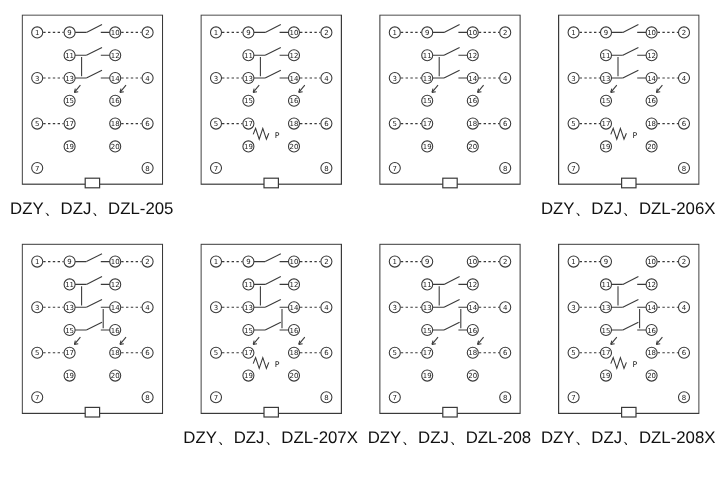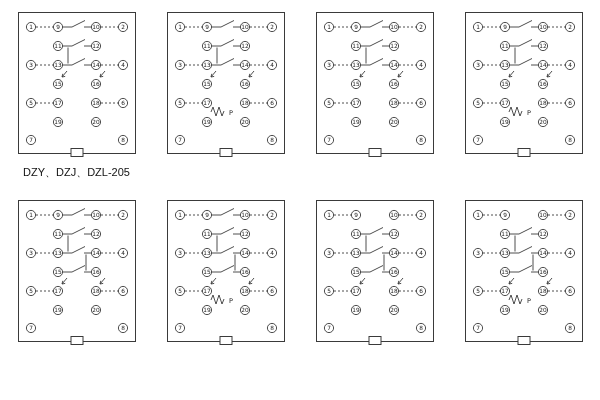--- a/index.html
+++ b/index.html
@@ -6,21 +6,21 @@
   .sheet{
     width:600px;height:400px;background:#ffffff;box-sizing:border-box;
     padding:12px 2px 0 2px;font-family:"Liberation Sans",sans-serif;
   }
   .grid{
     display:grid;grid-template-columns:repeat(4,1fr);row-gap:20px;
   }
   .cell{display:flex;flex-direction:column;align-items:center;}
   .relay{display:block;}
   .dlabel{
-    margin-top:5px;font-size:11px;color:#111;white-space:nowrap;
+    margin-top:5px;font-size:14px;color:#111;white-space:nowrap;
     font-family:"Liberation Sans",sans-serif;
   }
 </style>
 </head>
 <body>
 
 <div class="sheet">
   <div class="grid">
 
     <div class="cell">
@@ -295,20 +295,21 @@
           <line x1="49" y1="59" x2="44" y2="65" stroke="#3a3a3a" stroke-width="0.9" fill="none"></line>
           <line x1="44" y1="65" x2="47.2" y2="64.4" stroke="#3a3a3a" stroke-width="0.9" fill="none"></line>
           <line x1="44" y1="65" x2="44.8" y2="61.8" stroke="#3a3a3a" stroke-width="0.9" fill="none"></line>
           <line x1="87" y1="59" x2="82" y2="65" stroke="#3a3a3a" stroke-width="0.9" fill="none"></line>
           <line x1="82" y1="65" x2="85.2" y2="64.4" stroke="#3a3a3a" stroke-width="0.9" fill="none"></line>
           <line x1="82" y1="65" x2="82.8" y2="61.8" stroke="#3a3a3a" stroke-width="0.9" fill="none"></line>
           <polyline points="44,100 46,95 49,104 52,95 55,104 57,99" fill="none" stroke="#3a3a3a" stroke-width="0.9"></polyline>
           <text x="62" y="103" font-size="6.5" fill="#222" font-family="DejaVu Sans, sans-serif">P</text>
           <rect x="53" y="136.5" width="12" height="8" fill="#ffffff" stroke="#3a3a3a" stroke-width="1"></rect>
         </svg>
+      <div class="dlabel">DZY、DZJ、DZL-206X</div>
     </div>
 
     <div class="cell">
       <svg class="relay" width="118" height="148" viewBox="0 0 118 148">
           <rect x="0.5" y="0.5" width="117" height="141" fill="none" stroke="#3a3a3a" stroke-width="1"></rect>
           <line x1="18" y1="15" x2="35" y2="15" stroke="#3a3a3a" stroke-width="0.9" fill="none" stroke-dasharray="2 2"></line>
           <line x1="83" y1="15" x2="100" y2="15" stroke="#3a3a3a" stroke-width="0.9" fill="none" stroke-dasharray="2 2"></line>
           <line x1="18" y1="53" x2="35" y2="53" stroke="#3a3a3a" stroke-width="0.9" fill="none" stroke-dasharray="2 2"></line>
           <line x1="83" y1="53" x2="100" y2="53" stroke="#3a3a3a" stroke-width="0.9" fill="none" stroke-dasharray="2 2"></line>
           <line x1="18" y1="91" x2="35" y2="91" stroke="#3a3a3a" stroke-width="0.9" fill="none" stroke-dasharray="2 2"></line>
@@ -443,20 +444,21 @@
           <line x1="49" y1="78" x2="44" y2="84" stroke="#3a3a3a" stroke-width="0.9" fill="none"></line>
           <line x1="44" y1="84" x2="47.2" y2="83.4" stroke="#3a3a3a" stroke-width="0.9" fill="none"></line>
           <line x1="44" y1="84" x2="44.8" y2="80.8" stroke="#3a3a3a" stroke-width="0.9" fill="none"></line>
           <line x1="87" y1="78" x2="82" y2="84" stroke="#3a3a3a" stroke-width="0.9" fill="none"></line>
           <line x1="82" y1="84" x2="85.2" y2="83.4" stroke="#3a3a3a" stroke-width="0.9" fill="none"></line>
           <line x1="82" y1="84" x2="82.8" y2="80.8" stroke="#3a3a3a" stroke-width="0.9" fill="none"></line>
           <polyline points="44,100 46,95 49,104 52,95 55,104 57,99" fill="none" stroke="#3a3a3a" stroke-width="0.9"></polyline>
           <text x="62" y="103" font-size="6.5" fill="#222" font-family="DejaVu Sans, sans-serif">P</text>
           <rect x="53" y="136.5" width="12" height="8" fill="#ffffff" stroke="#3a3a3a" stroke-width="1"></rect>
         </svg>
+      <div class="dlabel">DZY、DZJ、DZL-207X</div>
     </div>
 
     <div class="cell">
       <svg class="relay" width="118" height="148" viewBox="0 0 118 148">
           <rect x="0.5" y="0.5" width="117" height="141" fill="none" stroke="#3a3a3a" stroke-width="1"></rect>
           <line x1="18" y1="15" x2="35" y2="15" stroke="#3a3a3a" stroke-width="0.9" fill="none" stroke-dasharray="2 2"></line>
           <line x1="83" y1="15" x2="100" y2="15" stroke="#3a3a3a" stroke-width="0.9" fill="none" stroke-dasharray="2 2"></line>
           <line x1="18" y1="53" x2="35" y2="53" stroke="#3a3a3a" stroke-width="0.9" fill="none" stroke-dasharray="2 2"></line>
           <line x1="83" y1="53" x2="100" y2="53" stroke="#3a3a3a" stroke-width="0.9" fill="none" stroke-dasharray="2 2"></line>
           <line x1="18" y1="91" x2="35" y2="91" stroke="#3a3a3a" stroke-width="0.9" fill="none" stroke-dasharray="2 2"></line>
@@ -513,20 +515,21 @@
           <line x1="50" y1="35.5" x2="50" y2="51.5" stroke="#3a3a3a" stroke-width="0.9" fill="none"></line>
           <line x1="68" y1="54.5" x2="68" y2="70.5" stroke="#3a3a3a" stroke-width="0.9" fill="none"></line>
           <line x1="49" y1="78" x2="44" y2="84" stroke="#3a3a3a" stroke-width="0.9" fill="none"></line>
           <line x1="44" y1="84" x2="47.2" y2="83.4" stroke="#3a3a3a" stroke-width="0.9" fill="none"></line>
           <line x1="44" y1="84" x2="44.8" y2="80.8" stroke="#3a3a3a" stroke-width="0.9" fill="none"></line>
           <line x1="87" y1="78" x2="82" y2="84" stroke="#3a3a3a" stroke-width="0.9" fill="none"></line>
           <line x1="82" y1="84" x2="85.2" y2="83.4" stroke="#3a3a3a" stroke-width="0.9" fill="none"></line>
           <line x1="82" y1="84" x2="82.8" y2="80.8" stroke="#3a3a3a" stroke-width="0.9" fill="none"></line>
           <rect x="53" y="136.5" width="12" height="8" fill="#ffffff" stroke="#3a3a3a" stroke-width="1"></rect>
         </svg>
+      <div class="dlabel">DZY、DZJ、DZL-208</div>
     </div>
 
     <div class="cell">
       <svg class="relay" width="118" height="148" viewBox="0 0 118 148">
           <rect x="0.5" y="0.5" width="117" height="141" fill="none" stroke="#3a3a3a" stroke-width="1"></rect>
           <line x1="18" y1="15" x2="35" y2="15" stroke="#3a3a3a" stroke-width="0.9" fill="none" stroke-dasharray="2 2"></line>
           <line x1="83" y1="15" x2="100" y2="15" stroke="#3a3a3a" stroke-width="0.9" fill="none" stroke-dasharray="2 2"></line>
           <line x1="18" y1="53" x2="35" y2="53" stroke="#3a3a3a" stroke-width="0.9" fill="none" stroke-dasharray="2 2"></line>
           <line x1="83" y1="53" x2="100" y2="53" stroke="#3a3a3a" stroke-width="0.9" fill="none" stroke-dasharray="2 2"></line>
           <line x1="18" y1="91" x2="35" y2="91" stroke="#3a3a3a" stroke-width="0.9" fill="none" stroke-dasharray="2 2"></line>
@@ -585,16 +588,17 @@
           <line x1="49" y1="78" x2="44" y2="84" stroke="#3a3a3a" stroke-width="0.9" fill="none"></line>
           <line x1="44" y1="84" x2="47.2" y2="83.4" stroke="#3a3a3a" stroke-width="0.9" fill="none"></line>
           <line x1="44" y1="84" x2="44.8" y2="80.8" stroke="#3a3a3a" stroke-width="0.9" fill="none"></line>
           <line x1="87" y1="78" x2="82" y2="84" stroke="#3a3a3a" stroke-width="0.9" fill="none"></line>
           <line x1="82" y1="84" x2="85.2" y2="83.4" stroke="#3a3a3a" stroke-width="0.9" fill="none"></line>
           <line x1="82" y1="84" x2="82.8" y2="80.8" stroke="#3a3a3a" stroke-width="0.9" fill="none"></line>
           <polyline points="44,100 46,95 49,104 52,95 55,104 57,99" fill="none" stroke="#3a3a3a" stroke-width="0.9"></polyline>
           <text x="62" y="103" font-size="6.5" fill="#222" font-family="DejaVu Sans, sans-serif">P</text>
           <rect x="53" y="136.5" width="12" height="8" fill="#ffffff" stroke="#3a3a3a" stroke-width="1"></rect>
         </svg>
+      <div class="dlabel">DZY、DZJ、DZL-208X</div>
     </div>
 
   </div>
 </div>
 
 </body></html>

